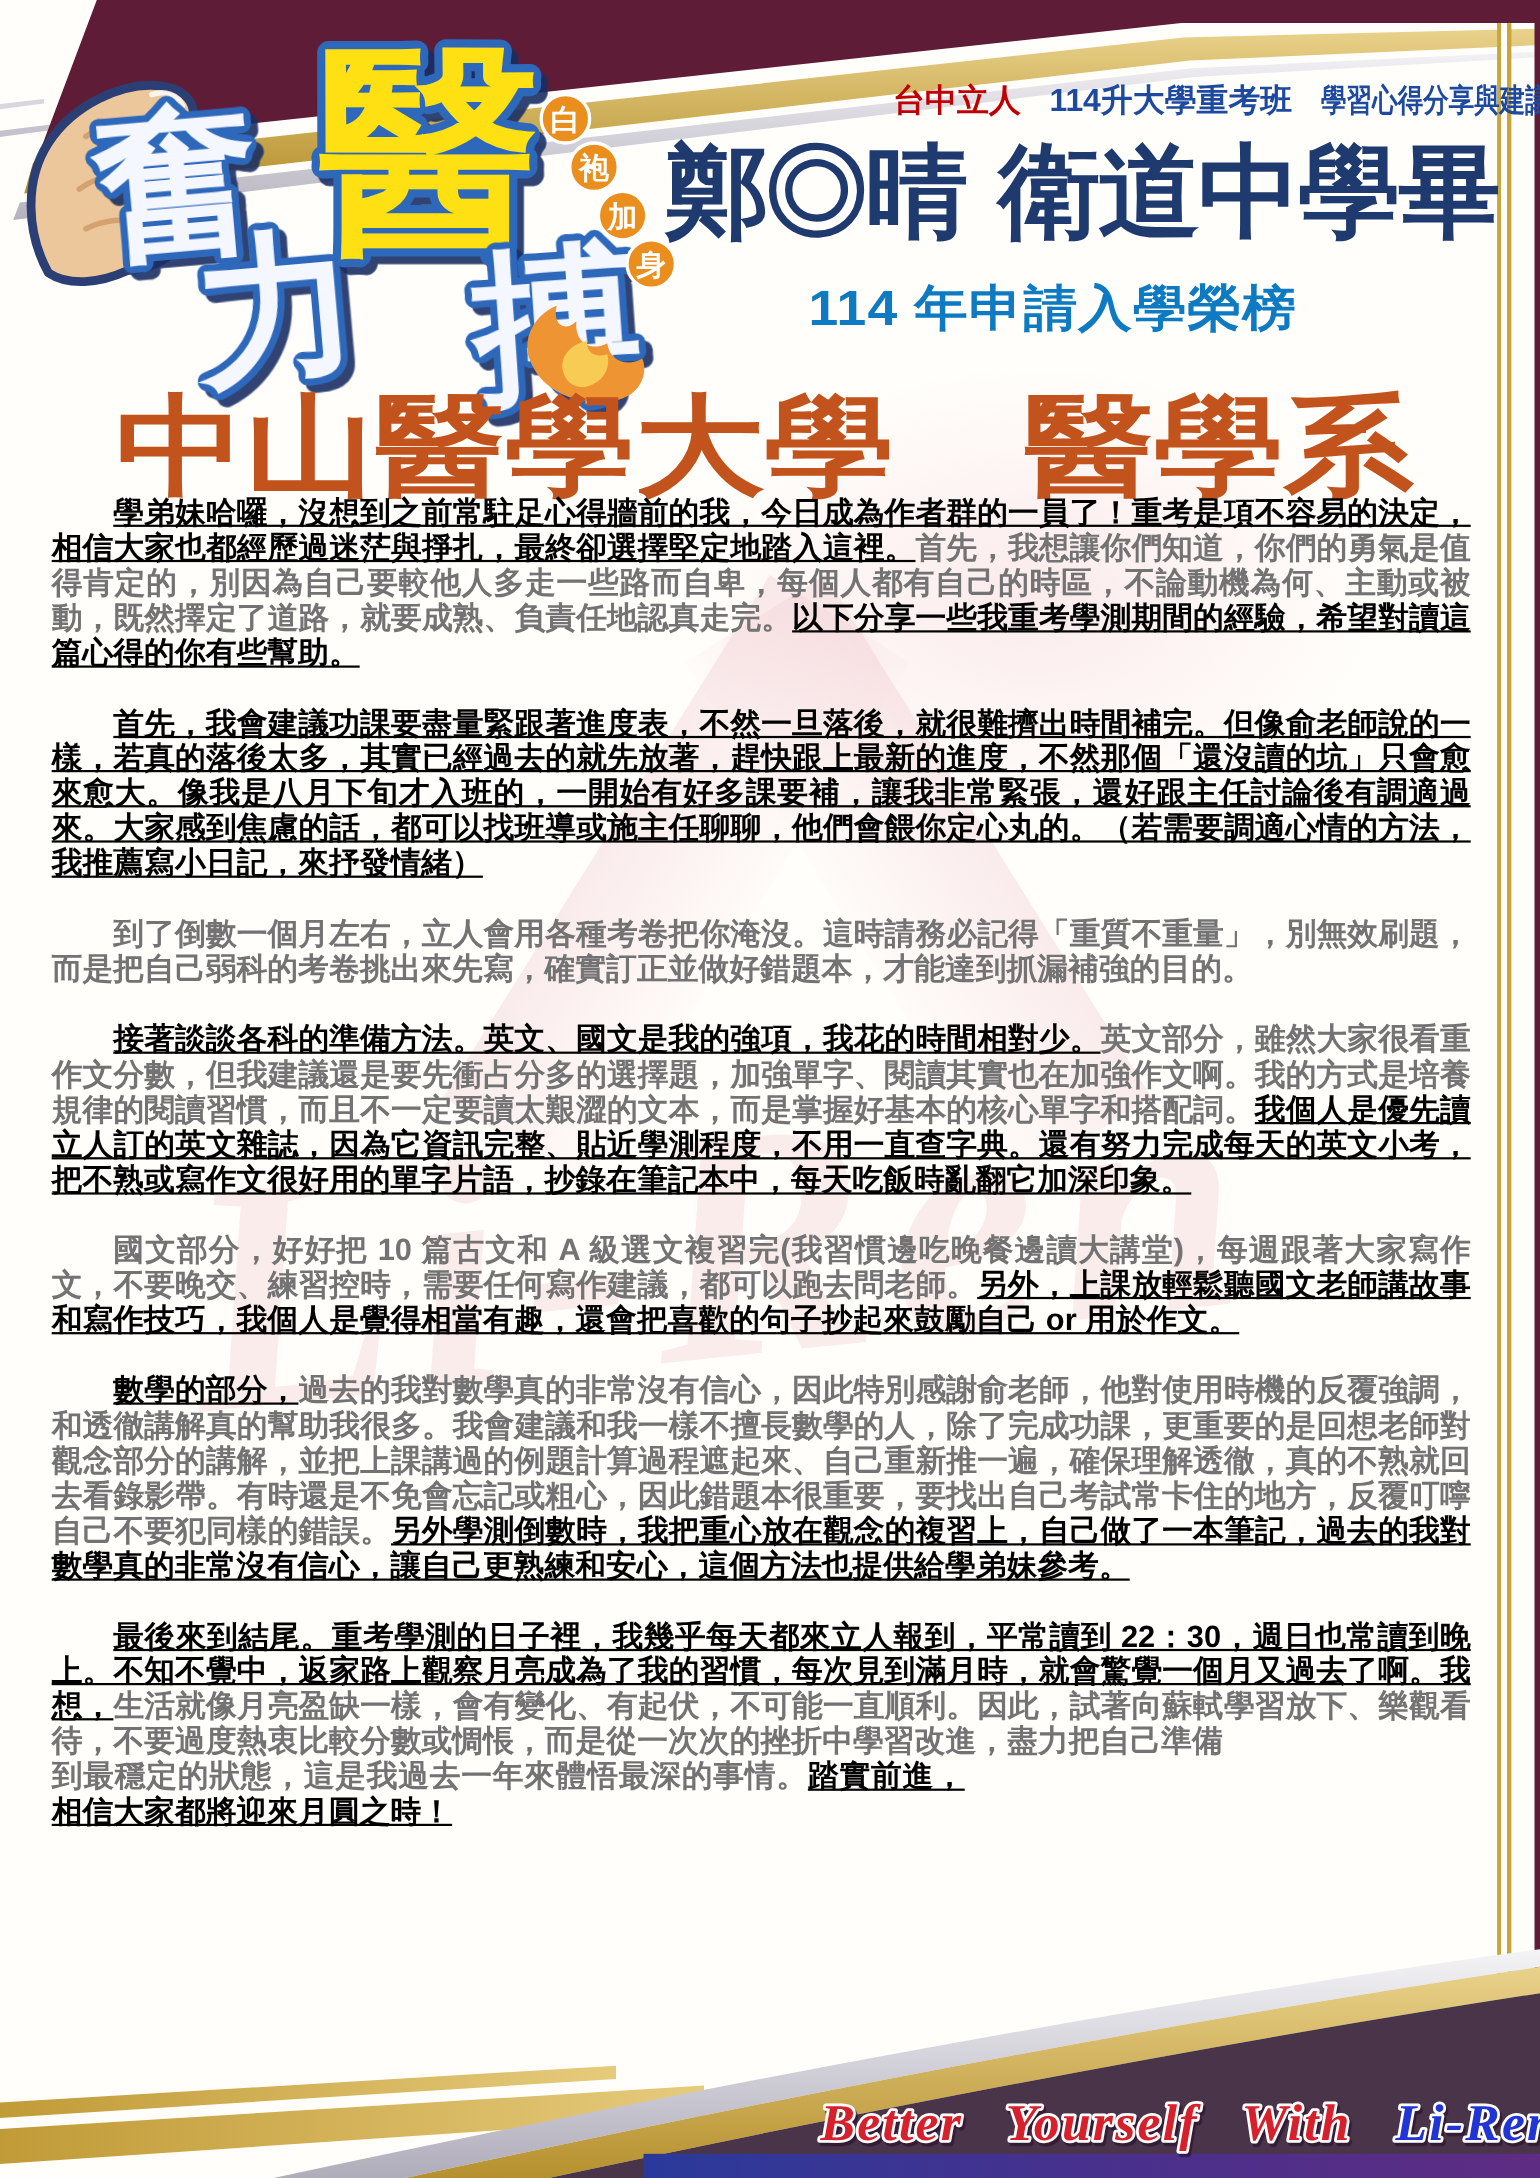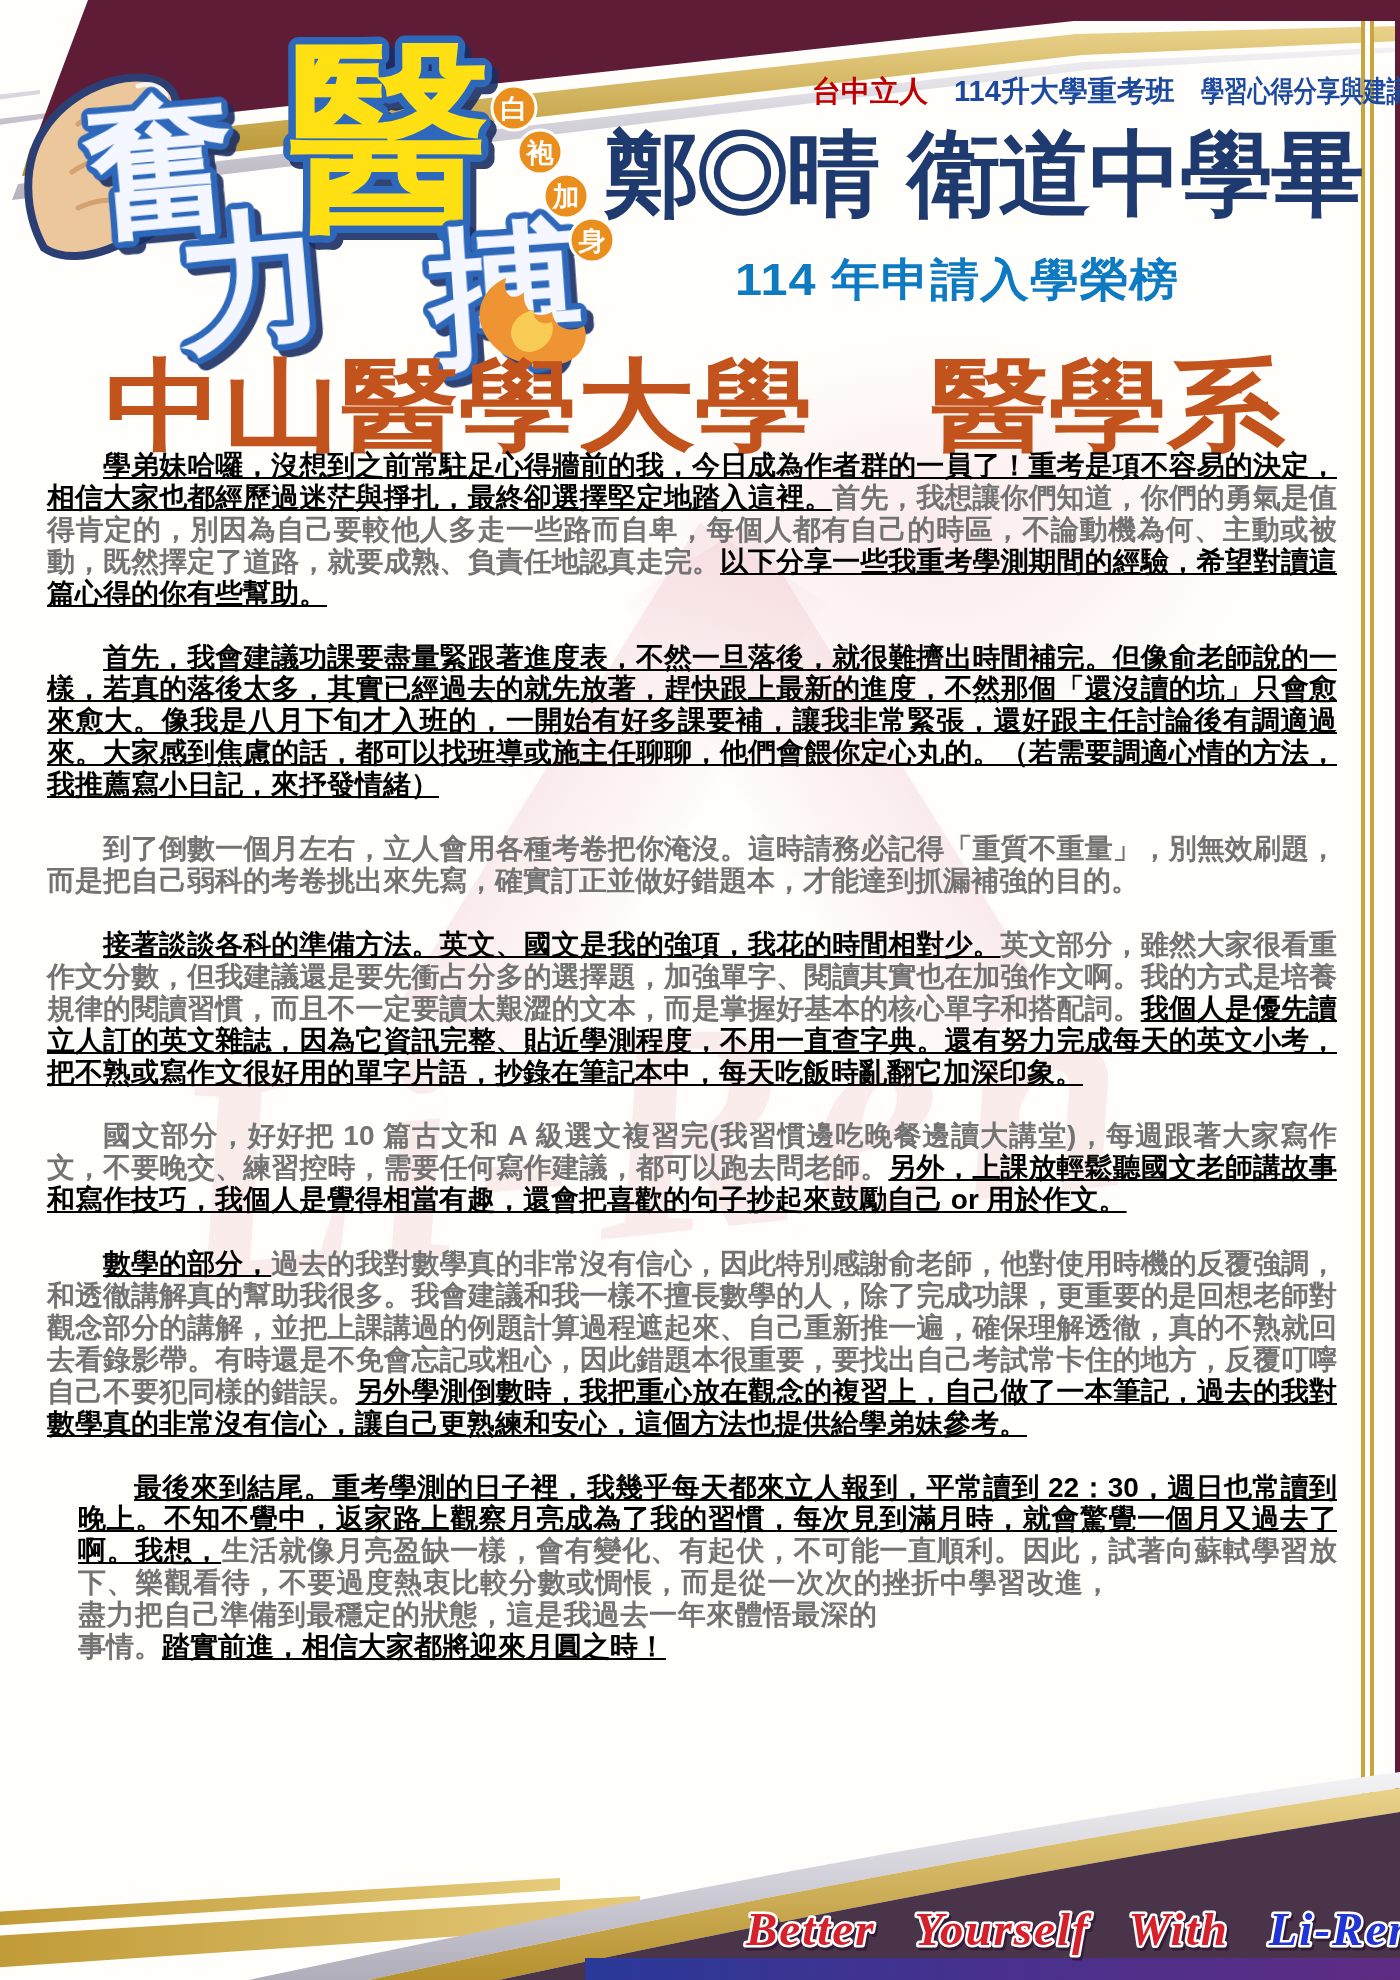--- a/index.html
+++ b/index.html
@@ -46,21 +46,21 @@
       transform:scaleX(1.08);transform-origin:left top;}
   .admission-title{position:absolute;left:105px;top:340px;z-index:3;white-space:nowrap;
       font-family:"Liberation Serif",serif;font-weight:900;font-size:100px;color:#c2531c;
       transform:scaleX(1.18);transform-origin:left top;letter-spacing:0;}
 
   
   .article{position:absolute;left:47px;top:450px;width:1290px;z-index:3;
       font-size:28px;line-height:31.9px;font-weight:700;color:#000;
       text-align:justify;}
   .article p{margin:0 0 32px 0;text-indent:2em;}
-  .article p:last-child{margin-bottom:0;margin-left:31px;}
+  .article p:last-child{margin-bottom:0;}
   .seg-red{color:#737373;}
   .seg-black{color:#000;text-decoration:underline;}
   .corner-float{float:right;width:460px;height:192px;
       shape-outside:polygon(51% 50%,100% 50%,100% 100%,0% 100%,0% 83%,26% 83%,26% 67%,51% 67%);}
 
   
   .slogan-svg{position:absolute;left:740px;top:1893px;z-index:4;}
   .slogan-text{font-family:"Liberation Serif",serif;font-style:italic;font-weight:bold;
       font-size:47px;letter-spacing:2px;word-spacing:26px;
       paint-order:stroke fill;stroke:#fff;stroke-width:5px;stroke-linejoin:round;

